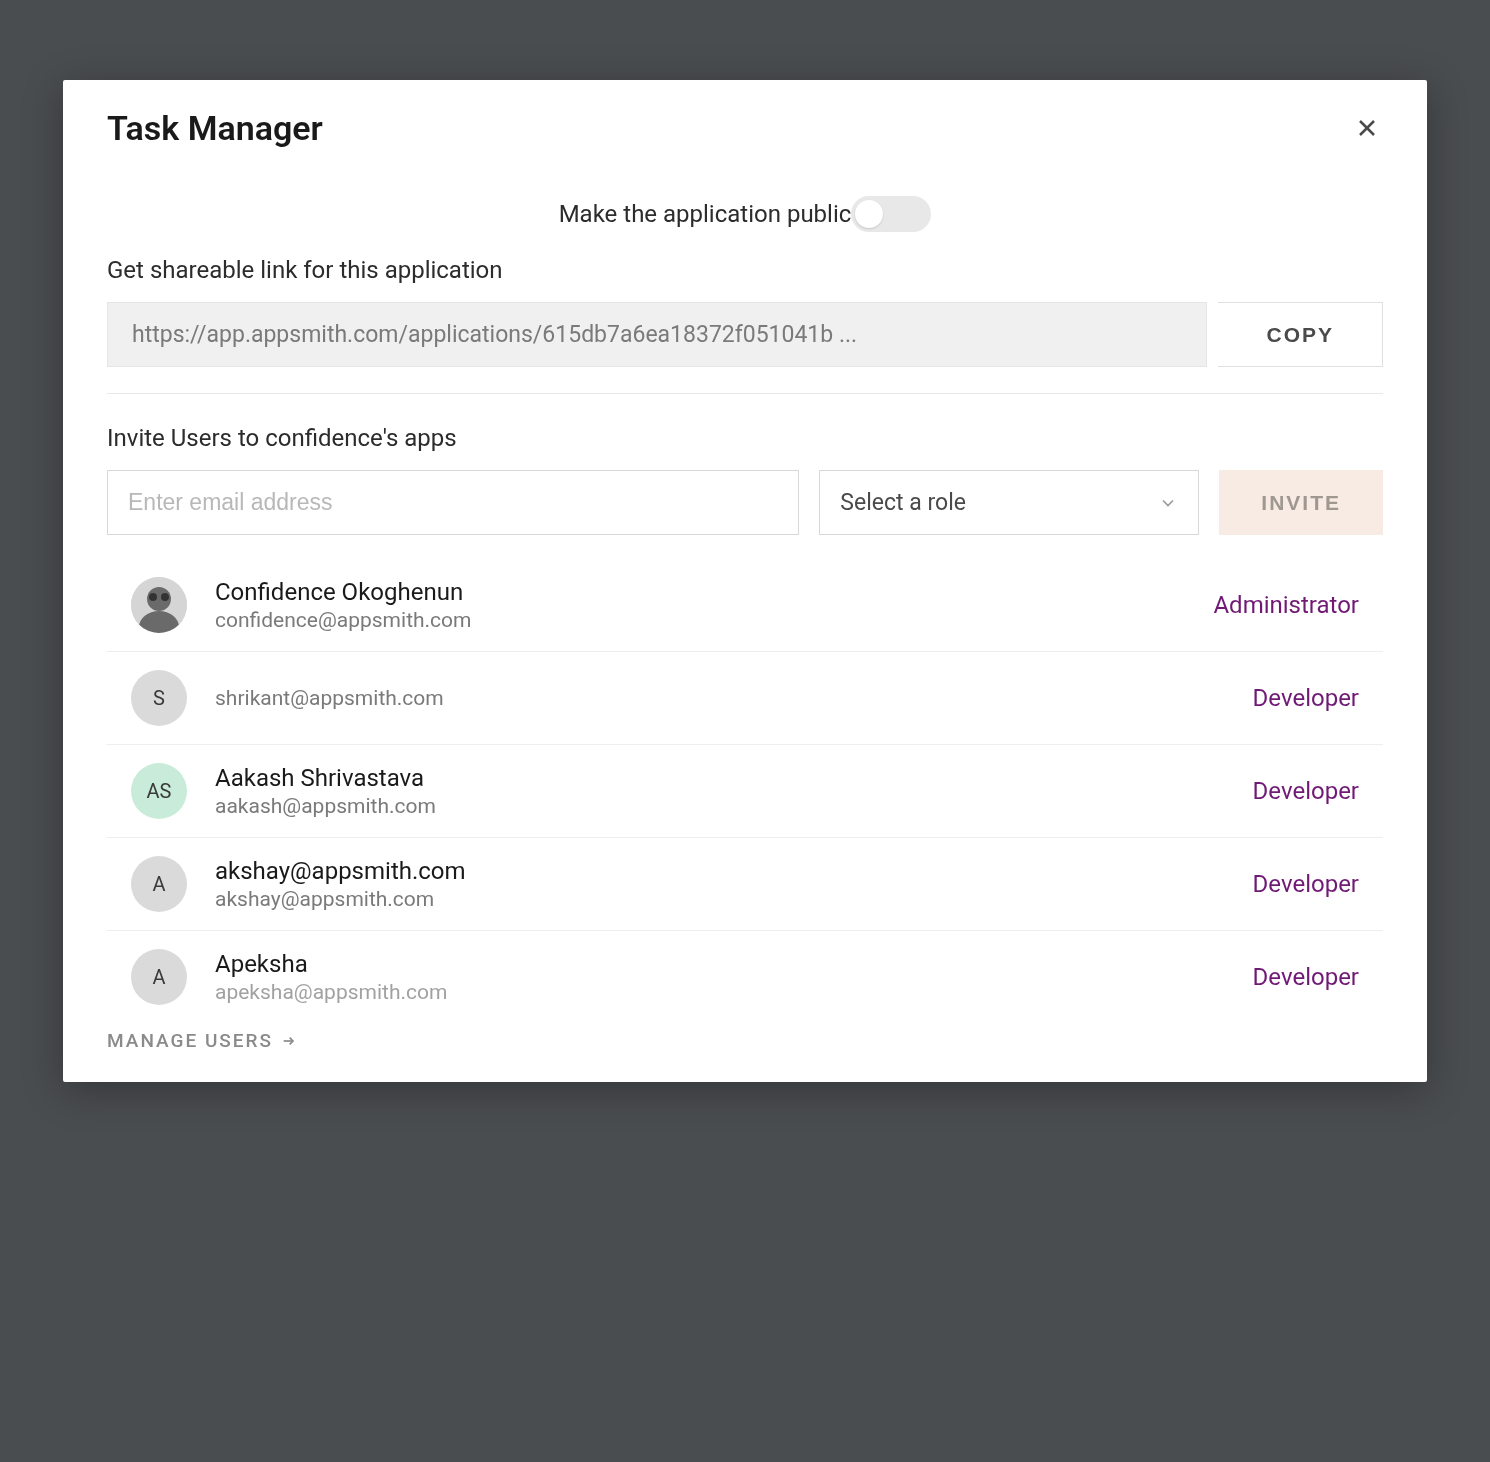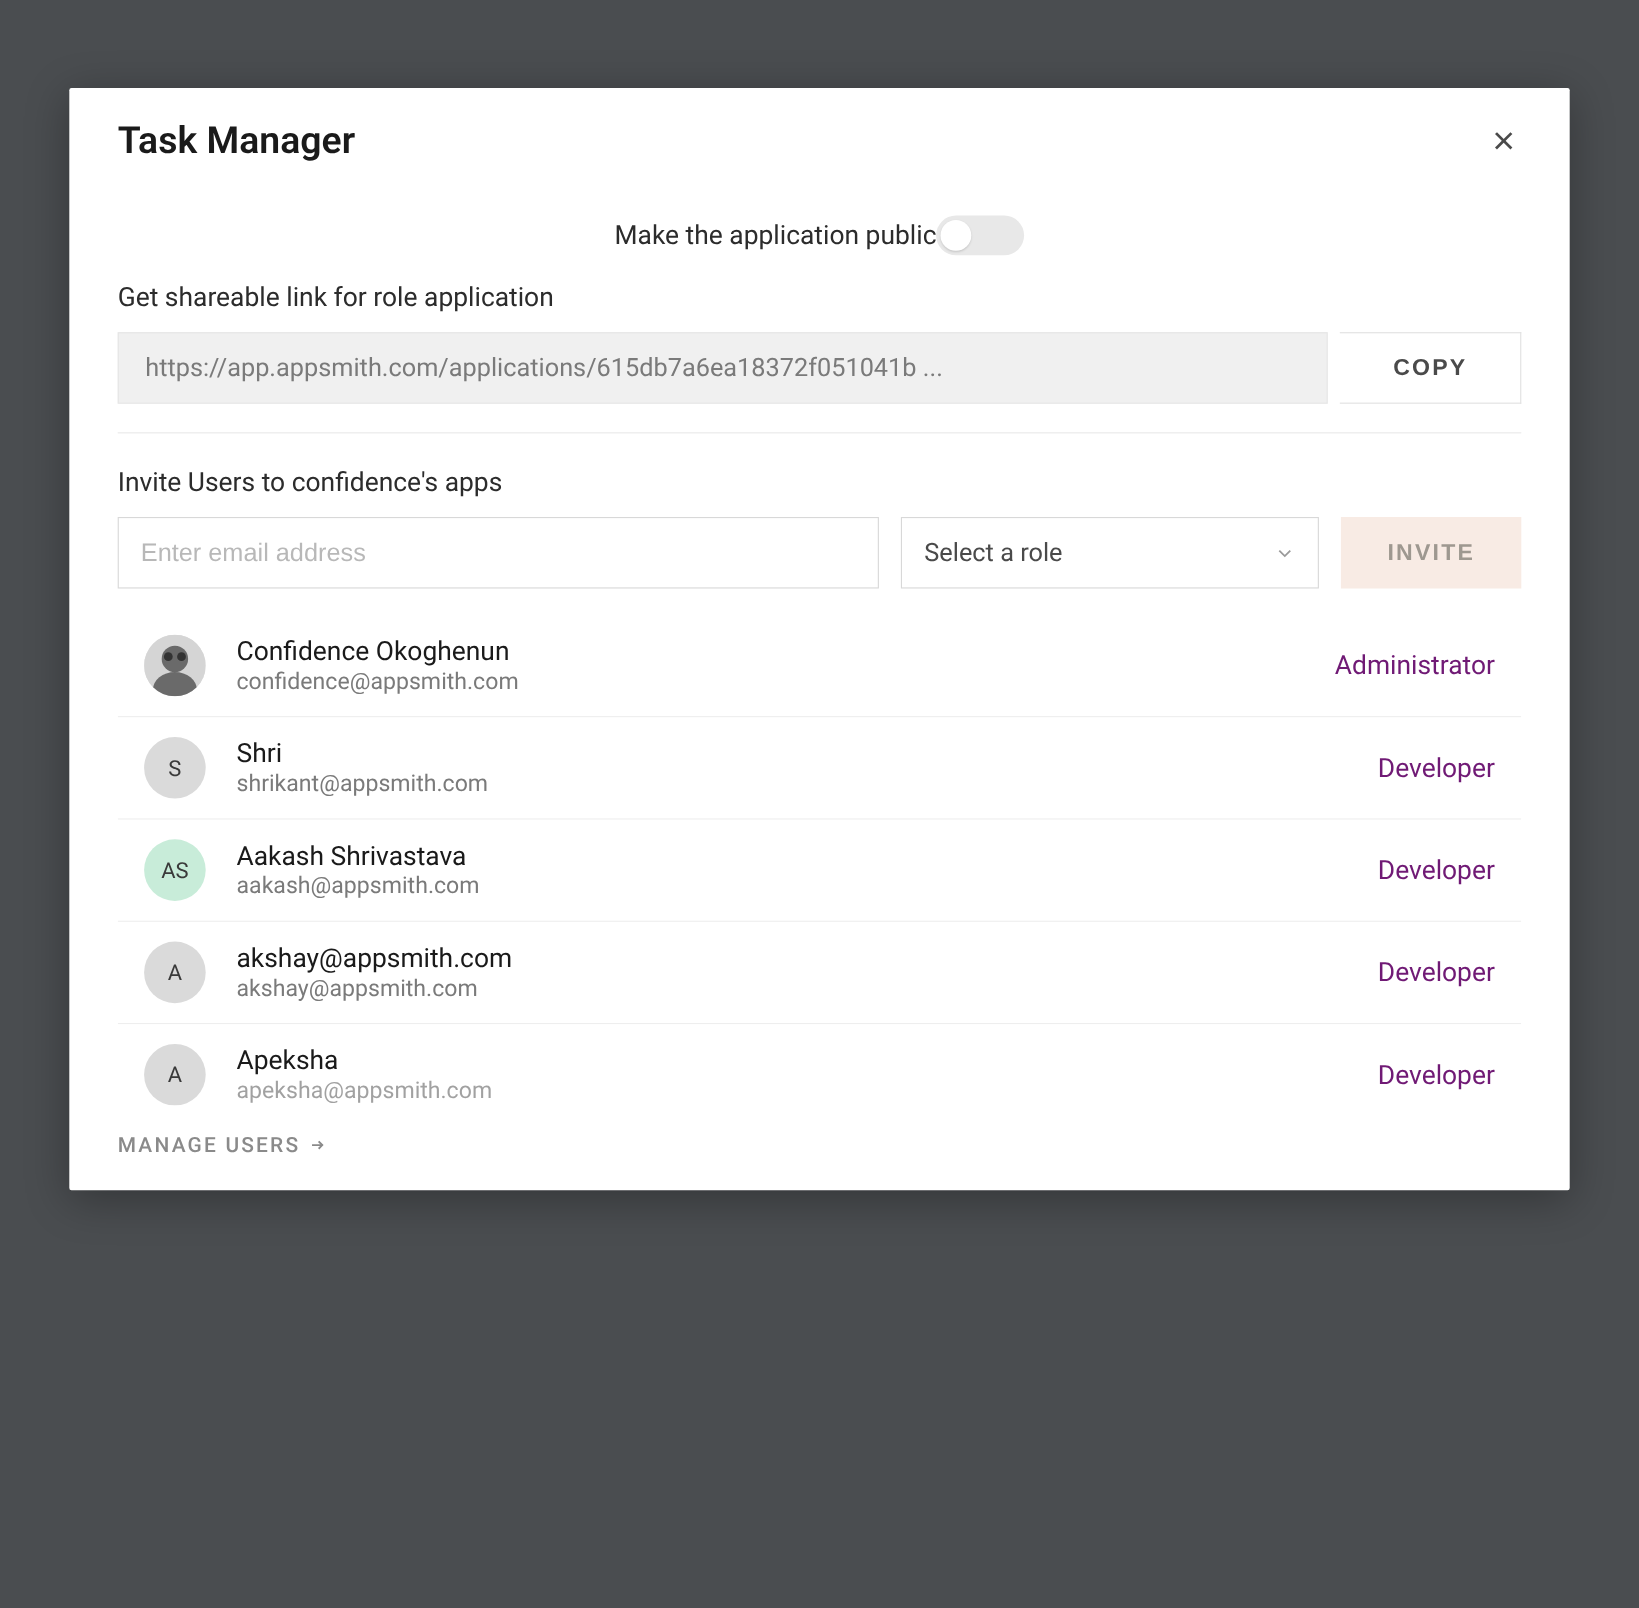--- a/index.html
+++ b/index.html
@@ -221,21 +221,21 @@
     </button>
   </div>
 
   <div class="public-row">
     <div class="public-label">Make the application public</div>
     <div class="toggle">
       <div class="toggle-knob"></div>
     </div>
   </div>
 
-  <div class="share-label">Get shareable link for role application</div>
+  <div class="share-label">Get shareable link for this application</div>
   <div class="link-row">
     <div class="link-box">https://app.appsmith.com/applications/615db7a6ea18372f051041b  ...</div>
     <button class="copy-btn">COPY</button>
   </div>
 
   <div class="divider"></div>
 
   <div class="invite-label">Invite Users to confidence's apps</div>
   <div class="invite-row">
     <input class="email-input" type="text" placeholder="Enter email address" style="">
@@ -263,21 +263,20 @@
       <div class="user-info">
         <div class="user-name">Confidence Okoghenun</div>
         <div class="user-email">confidence@appsmith.com</div>
       </div>
       <div class="user-role">Administrator</div>
     </div>
 
     <div class="user-row">
       <div class="avatar avatar-gray">S</div>
       <div class="user-info">
-        <div class="user-name">Shri</div>
         <div class="user-email">shrikant@appsmith.com</div>
       </div>
       <div class="user-role">Developer</div>
     </div>
 
     <div class="user-row">
       <div class="avatar avatar-mint">AS</div>
       <div class="user-info">
         <div class="user-name">Aakash Shrivastava</div>
         <div class="user-email">aakash@appsmith.com</div>

